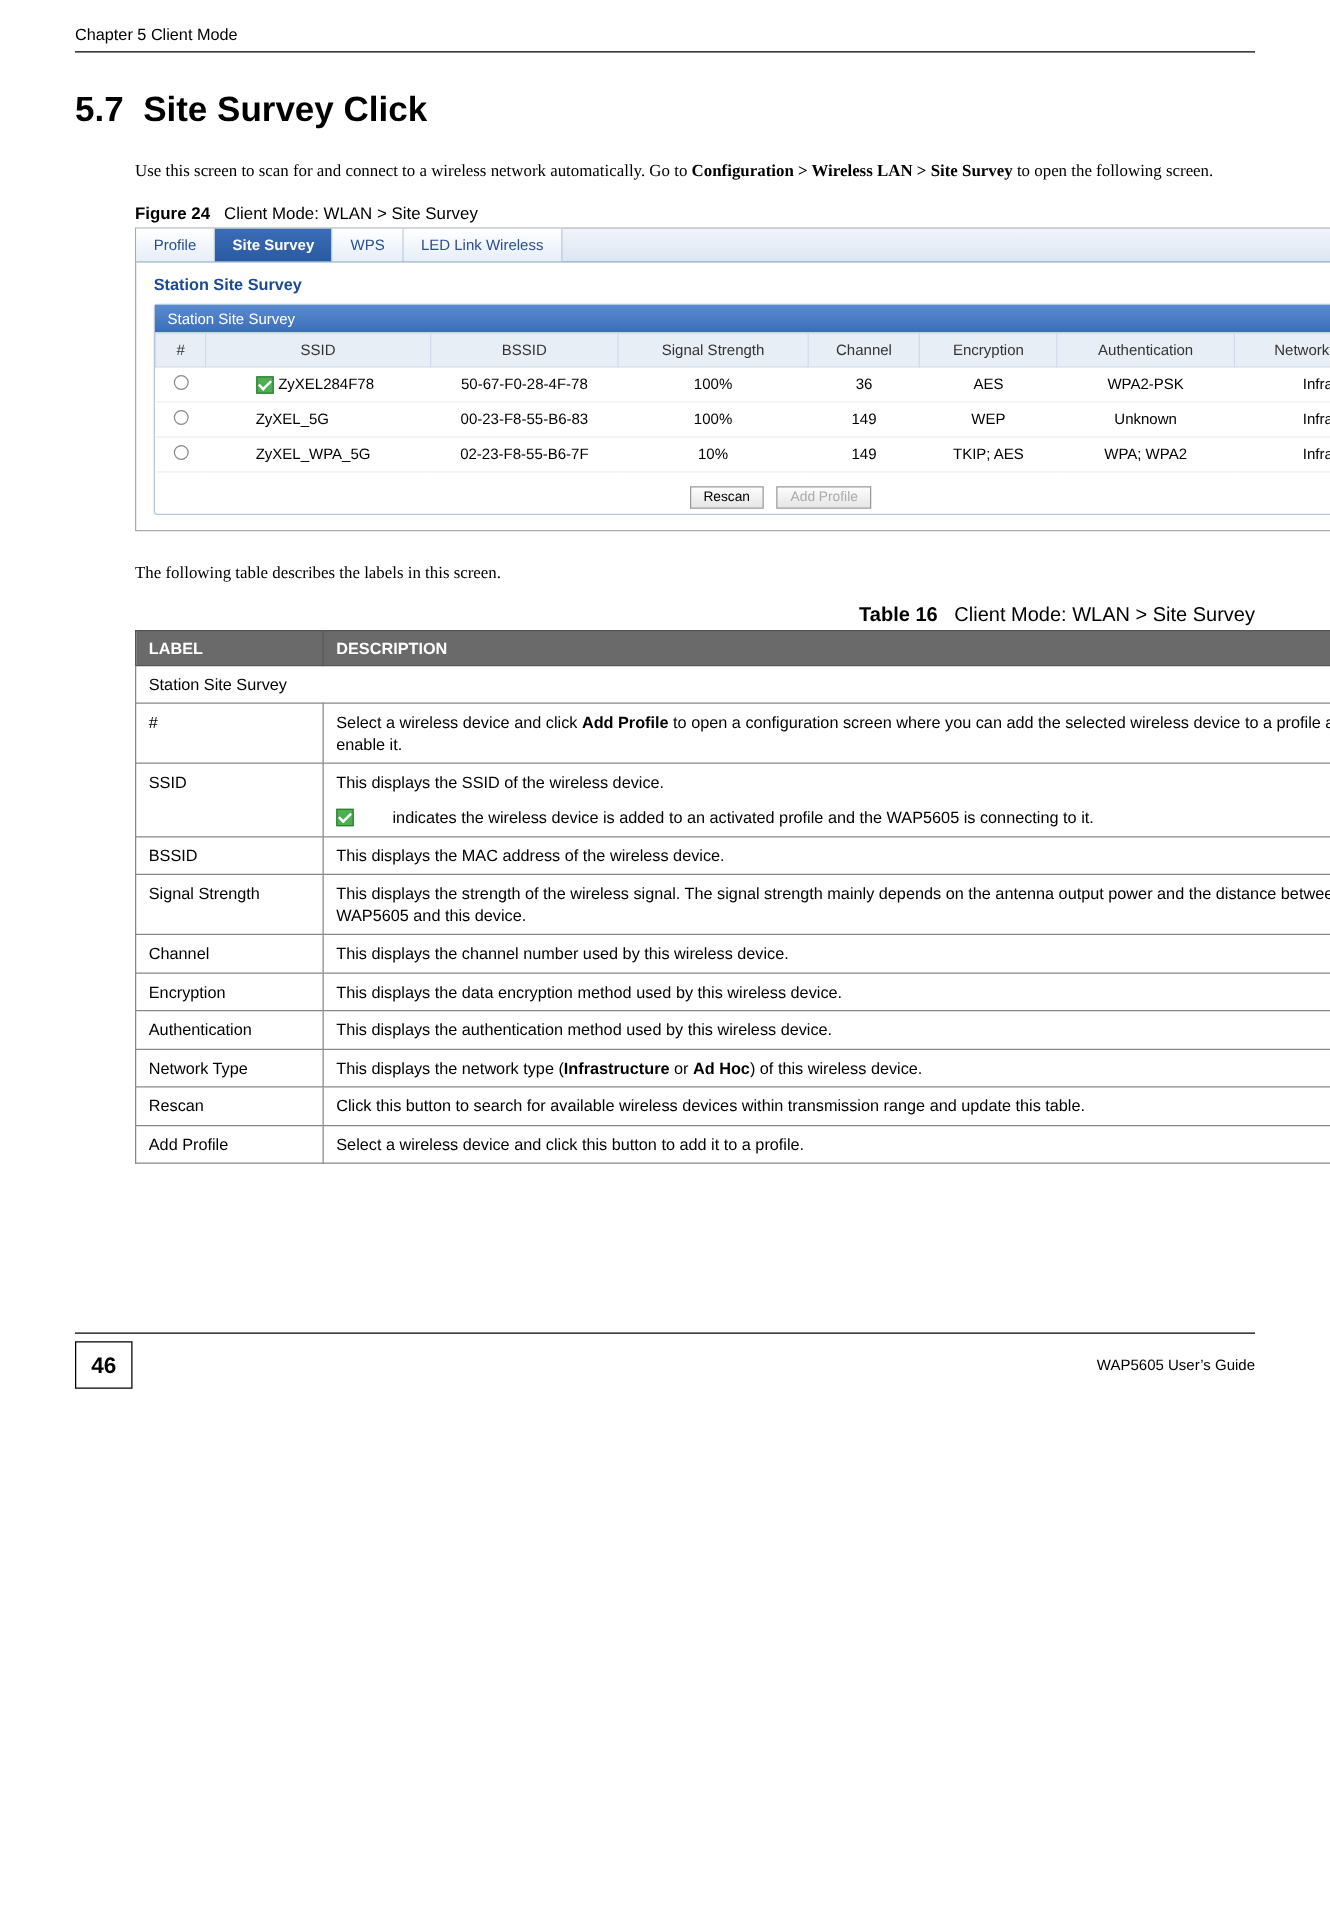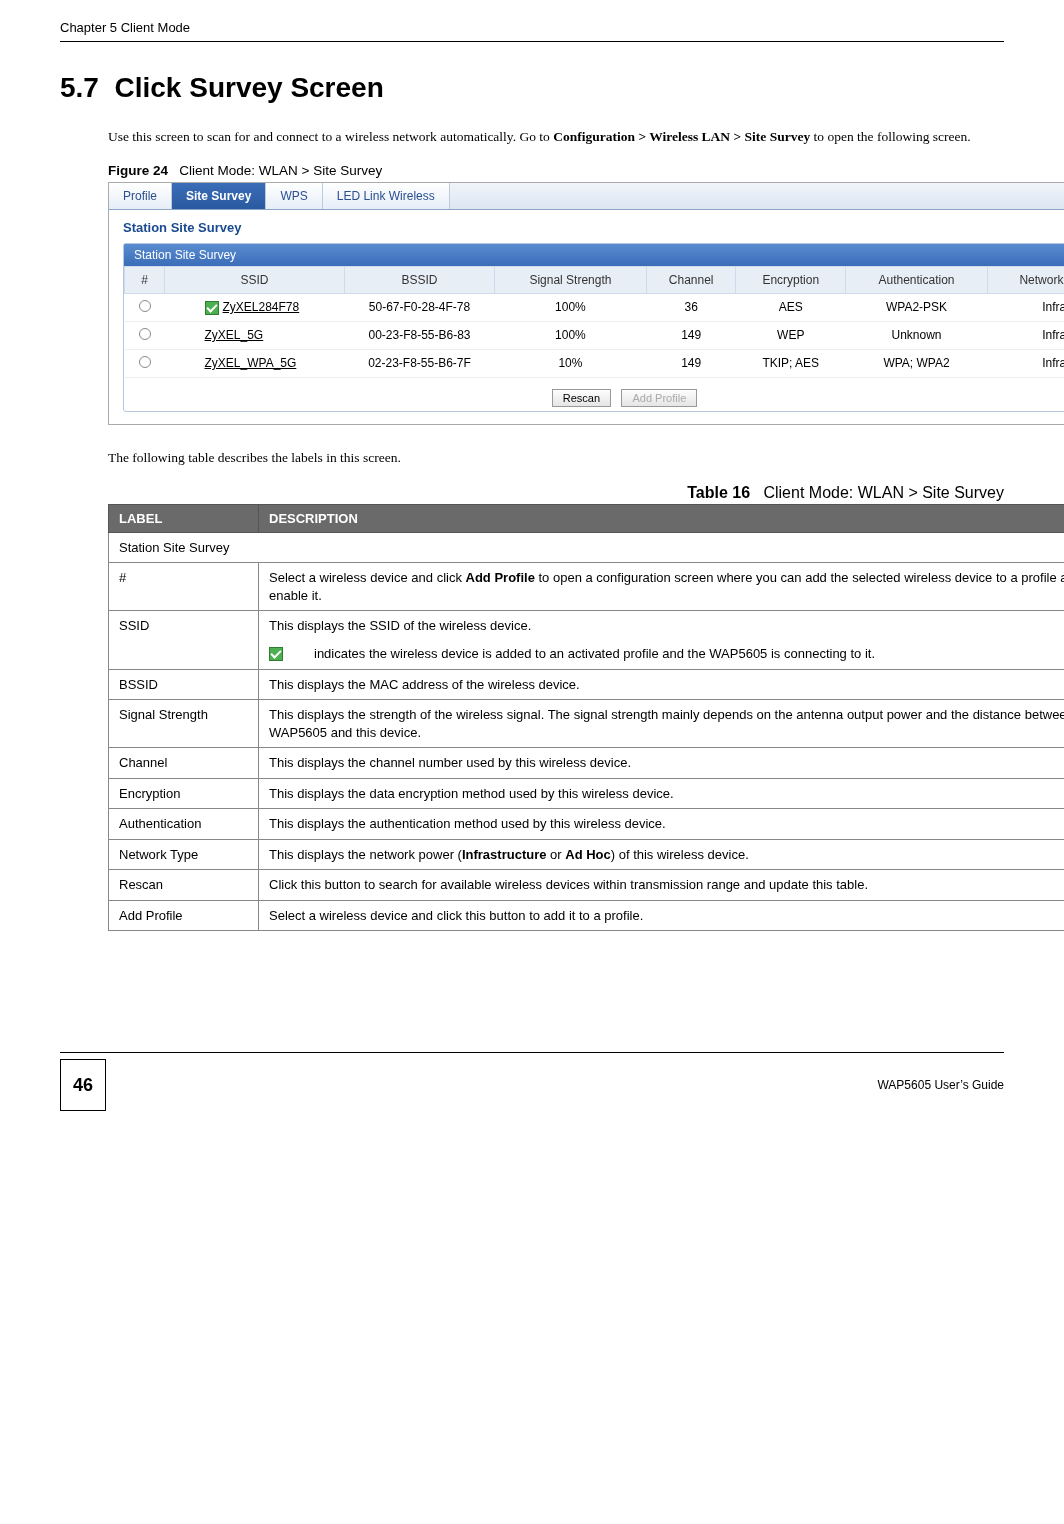--- a/index.html
+++ b/index.html
@@ -86,21 +86,21 @@
       border: 1px solid #cfdaea;
       padding: 6px 4px;
       font-weight: normal;
       color: #333;
     }
     table.ss-table td {
       border-bottom: 1px solid #eee;
       padding: 6px 4px;
       text-align: center;
     }
-    table.ss-table td.ssid-cell { text-align: left; padding-left: 40px; text-decoration: underline; }
+    table.ss-table td.ssid-cell { text-align: left; padding-left: 40px; }
     .radio {
       width: 12px; height: 12px;
       border: 1px solid #888;
       border-radius: 50%;
       display: inline-block;
       background: #fff;
     }
     .check-icon {
       display: inline-block;
       width: 14px; height: 14px;
@@ -171,21 +171,21 @@
       left: 60px;
       right: 60px;
       border-top: 1.5px solid #000;
       padding-top: 6px;
       display: flex;
       align-items: center;
     }
     .page-num-box {
       border: 1.5px solid #000;
       width: 46px;
-      height: 52px;
+      height: 38px;
       display: flex;
       align-items: center;
       justify-content: center;
       font-size: 18px;
       font-weight: bold;
       margin-right: 14px;
     }
     .footer-right {
       margin-left: auto;
       font-size: 12px;
@@ -193,21 +193,21 @@
     .spacer-bottom { height: 180px; }
   </style>
 </head>
 <body>
 
 <div class="header-line">
   <span>Chapter 5 Client Mode</span>
 </div>
 
 <h1 class="section-heading">
-  <span>5.7</span>&nbsp;&nbsp;<span>Click Survey Screen</span>
+  <span>5.7</span>&nbsp;&nbsp;<span>Site Survey Click</span>
 </h1>
 
 <p class="body-text">
   <span>Use this screen to scan for and connect to a wireless network automatically. Go to </span><b>Configuration &gt; Wireless LAN &gt; Site Survey</b><span> to open the following screen.</span>
 </p>
 
 <p class="figure-caption">
   <b>Figure 24</b>&nbsp;&nbsp;&nbsp;<span>Client Mode: WLAN &gt; Site Survey</span>
 </p>
 
@@ -325,21 +325,21 @@
       <td class="label-col">Encryption</td>
       <td>This displays the data encryption method used by this wireless device.</td>
     </tr>
     <tr>
       <td class="label-col">Authentication</td>
       <td>This displays the authentication method used by this wireless device.</td>
     </tr>
     <tr>
       <td class="label-col">Network Type</td>
       <td>
-        <span>This displays the network power (</span><b>Infrastructure</b><span> or </span><b>Ad Hoc</b><span>) of this wireless device.</span>
+        <span>This displays the network type (</span><b>Infrastructure</b><span> or </span><b>Ad Hoc</b><span>) of this wireless device.</span>
       </td>
     </tr>
     <tr>
       <td class="label-col">Rescan</td>
       <td>Click this button to search for available wireless devices within transmission range and update this table.</td>
     </tr>
     <tr>
       <td class="label-col">Add Profile</td>
       <td>Select a wireless device and click this button to add it to a profile.</td>
     </tr>

